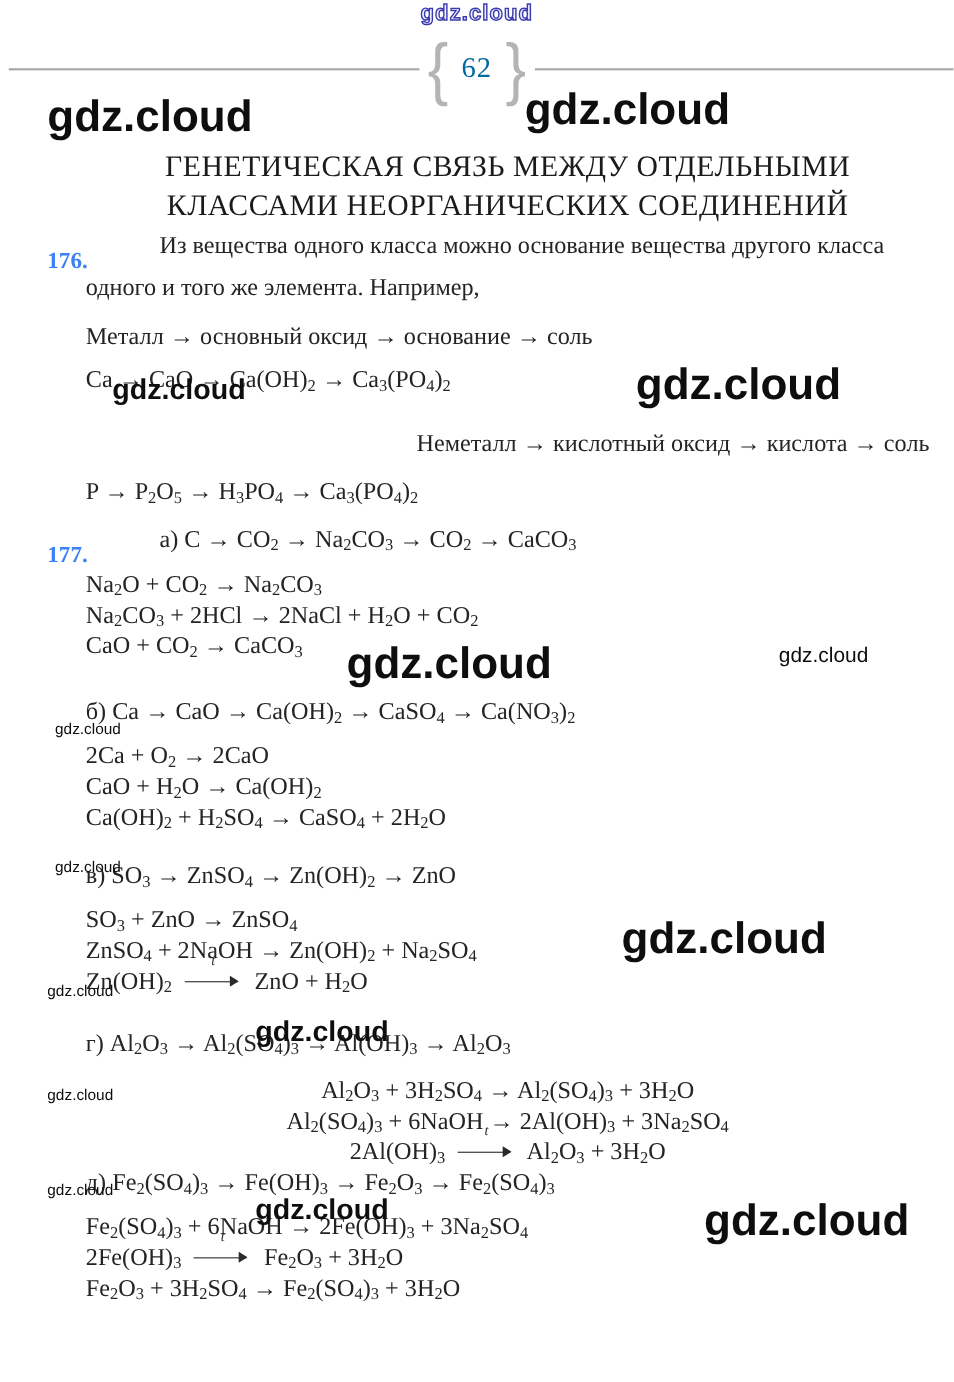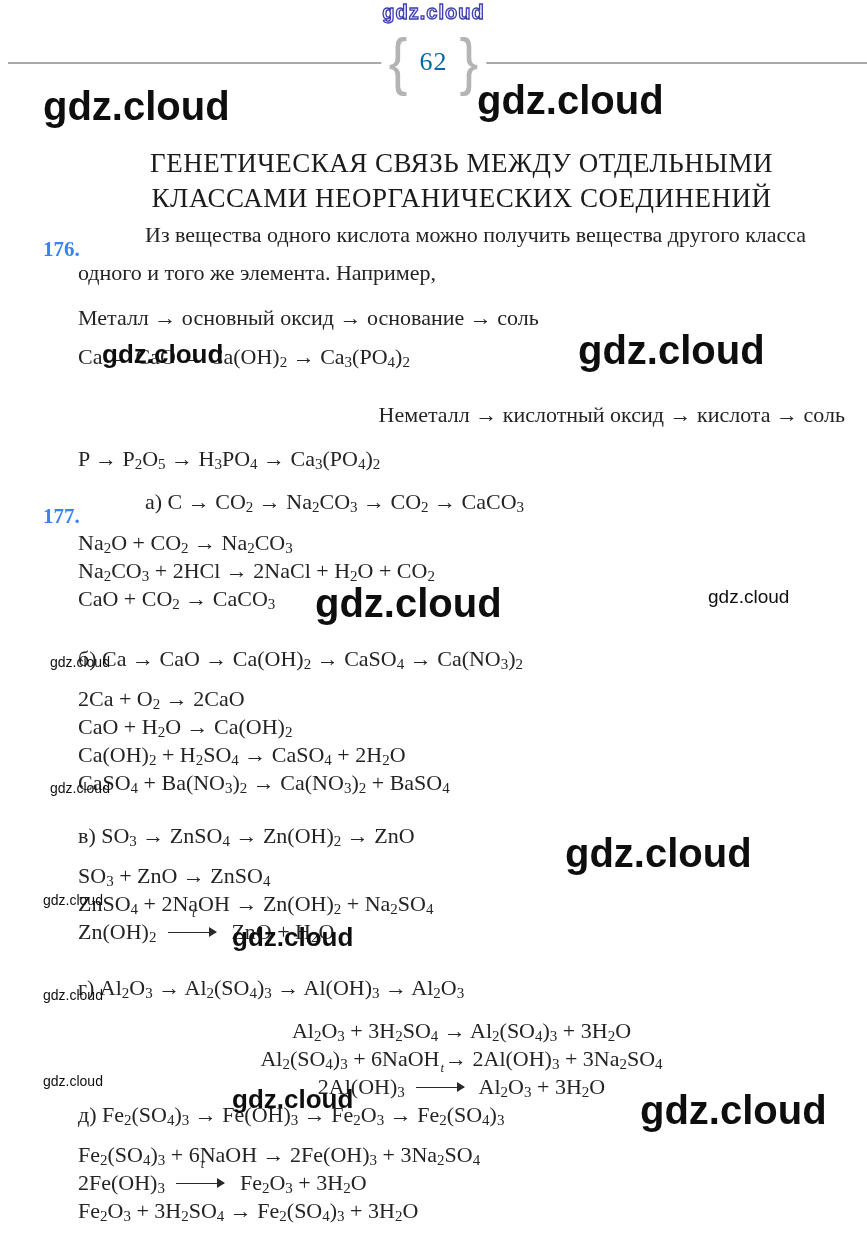--- a/index.html
+++ b/index.html
@@ -48,21 +48,21 @@
   .w9{left:565px;top:833px;}
   .w10{left:43px;top:893px;}
   .w11{left:232px;top:924px;}
   .w12{left:43px;top:988px;}
   .w13{left:43px;top:1074px;}
   .w14{left:232px;top:1086px;}
   .w15{left:640px;top:1090px;}
   
   .content{
     position:absolute;left:0;top:0;width:867px;box-sizing:border-box;
-    padding:12px 22px 0 78px;z-index:1;
+    padding:0 22px 0 78px;z-index:1;
   }
   .doc-title{
     margin:134px 0 0 0;text-align:center;font-weight:normal;
     font-size:27px;line-height:35px;letter-spacing:0.5px;color:#1b1b1b;
   }
   .prob{position:relative;}
   .prob-num{
     position:absolute;left:-35px;top:16px;font-weight:bold;font-size:21px;color:#3b82f6;
   }
   .line,.eq{font-size:22px;line-height:28px;color:#242424;}
@@ -128,21 +128,21 @@
 
 <div class="content">
 
   <h1 class="doc-title">
     <span>ГЕНЕТИЧЕСКАЯ СВЯЗЬ МЕЖДУ ОТДЕЛЬНЫМИ</span><br>
     <span>КЛАССАМИ НЕОРГАНИЧЕСКИХ СОЕДИНЕНИЙ</span>
   </h1>
 
   <div class="prob">
     <span class="prob-num">176.</span>
-    <div class="line indent p176-l1">Из вещества одного кислота можно получить вещества другого класса</div>
+    <div class="line indent p176-l1">Из вещества одного класса можно основание вещества другого класса</div>
     <div class="line p176-l2">одного и того же элемента. Например,</div>
     <div class="line scheme1">Металл → основный оксид → основание → соль</div>
     <div class="eq eq-metal">Ca → CaO → Ca(OH)<sub>2</sub> → Ca<sub>3</sub>(PO<sub>4</sub>)<sub>2</sub></div>
     <div class="line scheme2">Неметалл → кислотный оксид → кислота → соль</div>
     <div class="eq eq-nonmetal">P → P<sub>2</sub>O<sub>5</sub> → H<sub>3</sub>PO<sub>4</sub> → Ca<sub>3</sub>(PO<sub>4</sub>)<sub>2</sub></div>
   </div>
 
   <div class="prob sec-a">
     <span class="prob-num">177.</span>
     <div class="eq indent">а) C → CO<sub>2</sub> → Na<sub>2</sub>CO<sub>3</sub> → CO<sub>2</sub> → CaCO<sub>3</sub></div>
@@ -150,21 +150,20 @@
       <div class="eq">Na<sub>2</sub>O + CO<sub>2</sub> → Na<sub>2</sub>CO<sub>3</sub></div>
       <div class="eq">Na<sub>2</sub>CO<sub>3</sub> + 2HCl → 2NaCl + H<sub>2</sub>O + CO<sub>2</sub></div>
       <div class="eq">CaO + CO<sub>2</sub> → CaCO<sub>3</sub></div>
     </div>
 
     <div class="eq sec-b">б) Ca → CaO → Ca(OH)<sub>2</sub> → CaSO<sub>4</sub> → Ca(NO<sub>3</sub>)<sub>2</sub></div>
     <div class="sec-b-eqs">
       <div class="eq">2Ca + O<sub>2</sub> → 2CaO</div>
       <div class="eq">CaO + H<sub>2</sub>O → Ca(OH)<sub>2</sub></div>
       <div class="eq">Ca(OH)<sub>2</sub> + H<sub>2</sub>SO<sub>4</sub> → CaSO<sub>4</sub> + 2H<sub>2</sub>O</div>
-      <div class="eq">CaSO<sub>4</sub> + Ba(NO<sub>3</sub>)<sub>2</sub> → Ca(NO<sub>3</sub>)<sub>2</sub> + BaSO<sub>4</sub></div>
     </div>
 
     <div class="eq sec-v">в) SO<sub>3</sub> → ZnSO<sub>4</sub> → Zn(OH)<sub>2</sub> → ZnO</div>
     <div class="sec-v-eqs">
       <div class="eq">SO<sub>3</sub> + ZnO → ZnSO<sub>4</sub></div>
       <div class="eq">ZnSO<sub>4</sub> + 2NaOH → Zn(OH)<sub>2</sub> + Na<sub>2</sub>SO<sub>4</sub></div>
       <div class="eq">Zn(OH)<sub>2</sub> <span class="arrow-t"><span class="t">t</span><span class="shaft"></span></span> ZnO + H<sub>2</sub>O</div>
     </div>
 
     <div class="eq sec-g">г) Al<sub>2</sub>O<sub>3</sub> → Al<sub>2</sub>(SO<sub>4</sub>)<sub>3</sub> → Al(OH)<sub>3</sub> → Al<sub>2</sub>O<sub>3</sub></div>

